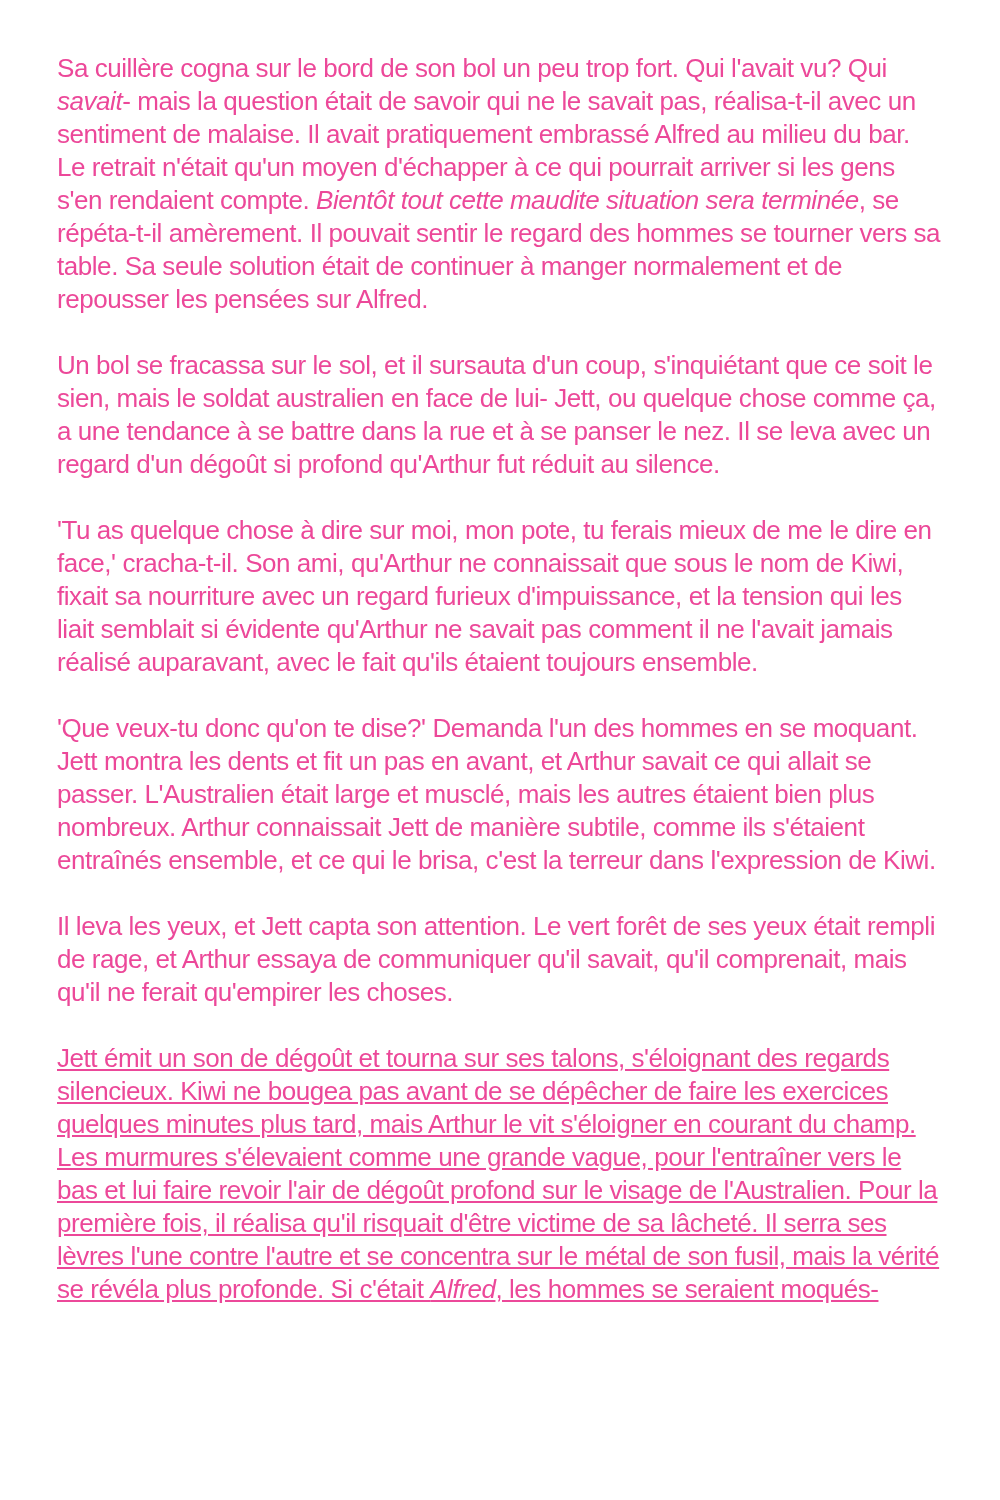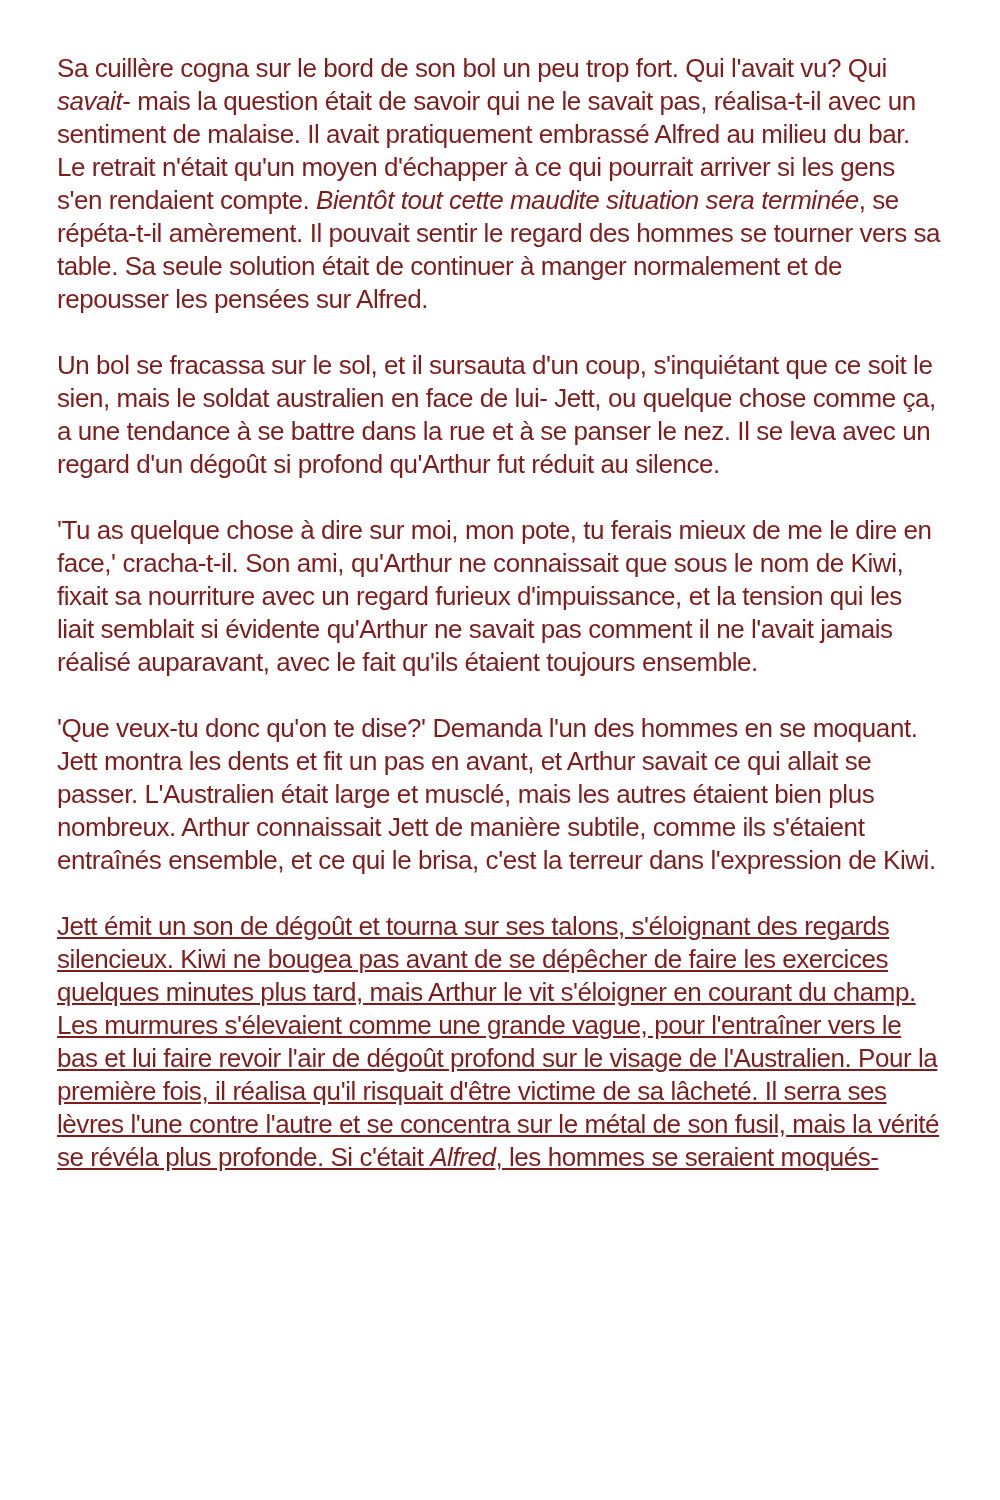--- a/index.html
+++ b/index.html
@@ -29,21 +29,22 @@
     margin-bottom: 0;
     text-decoration: underline;
   }
   .para em {
     font-style: italic;
   }
 </style>
 </head>
 <body>
 
-<main class="page" style="background: rgb(255, 255, 255); color: #7f1d1d;">
+<main class="page" style="background: rgb(255, 255, 255); color: #ec4899;">
   <div>
       <p class="para"><span>Sa cuillère cogna sur le bord de son bol un peu trop fort. Qui l'avait vu? Qui </span><em>savait</em><span>- mais la question était de savoir qui ne le savait pas, réalisa-t-il avec un sentiment de malaise. Il avait pratiquement embrassé Alfred au milieu du bar. Le retrait n'était qu'un moyen d'échapper à ce qui pourrait arriver si les gens s'en rendaient compte. </span><em>Bientôt tout cette maudite situation sera terminée</em><span>, se répéta-t-il amèrement. Il pouvait sentir le regard des hommes se tourner vers sa table. Sa seule solution était de continuer à manger normalement et de repousser les pensées sur Alfred.</span></p>
       <p class="para"><span>Un bol se fracassa sur le sol, et il sursauta d'un coup, s'inquiétant que ce soit le sien, mais le soldat australien en face de lui- Jett, ou quelque chose comme ça, a une tendance à se battre dans la rue et à se panser le nez. Il se leva avec un regard d'un dégoût si profond qu'Arthur fut réduit au silence.</span></p>
       <p class="para"><span>'Tu as quelque chose à dire sur moi, mon pote, tu ferais mieux de me le dire en face,' cracha-t-il. Son ami, qu'Arthur ne connaissait que sous le nom de Kiwi, fixait sa nourriture avec un regard furieux d'impuissance, et la tension qui les liait semblait si évidente qu'Arthur ne savait pas comment il ne l'avait jamais réalisé auparavant, avec le fait qu'ils étaient toujours ensemble.</span></p>
       <p class="para"><span>'Que veux-tu donc qu'on te dise?' Demanda l'un des hommes en se moquant. Jett montra les dents et fit un pas en avant, et Arthur savait ce qui allait se passer. L'Australien était large et musclé, mais les autres étaient bien plus nombreux. Arthur connaissait Jett de manière subtile, comme ils s'étaient entraînés ensemble, et ce qui le brisa, c'est la terreur dans l'expression de Kiwi.</span></p>
+      <p class="para"><span>Il leva les yeux, et Jett capta son attention. Le vert forêt de ses yeux était rempli de rage, et Arthur essaya de communiquer qu'il savait, qu'il comprenait, mais qu'il ne ferait qu'empirer les choses.</span></p>
       <p class="para"><span>Jett émit un son de dégoût et tourna sur ses talons, s'éloignant des regards silencieux. Kiwi ne bougea pas avant de se dépêcher de faire les exercices quelques minutes plus tard, mais Arthur le vit s'éloigner en courant du champ. Les murmures s'élevaient comme une grande vague, pour l'entraîner vers le bas et lui faire revoir l'air de dégoût profond sur le visage de l'Australien. Pour la première fois, il réalisa qu'il risquait d'être victime de sa lâcheté. Il serra ses lèvres l'une contre l'autre et se concentra sur le métal de son fusil, mais la vérité se révéla plus profonde. Si c'était </span><em>Alfred</em><span>, les hommes se seraient moqués-</span></p>
     </div>
 </main>
 
 </body></html>

